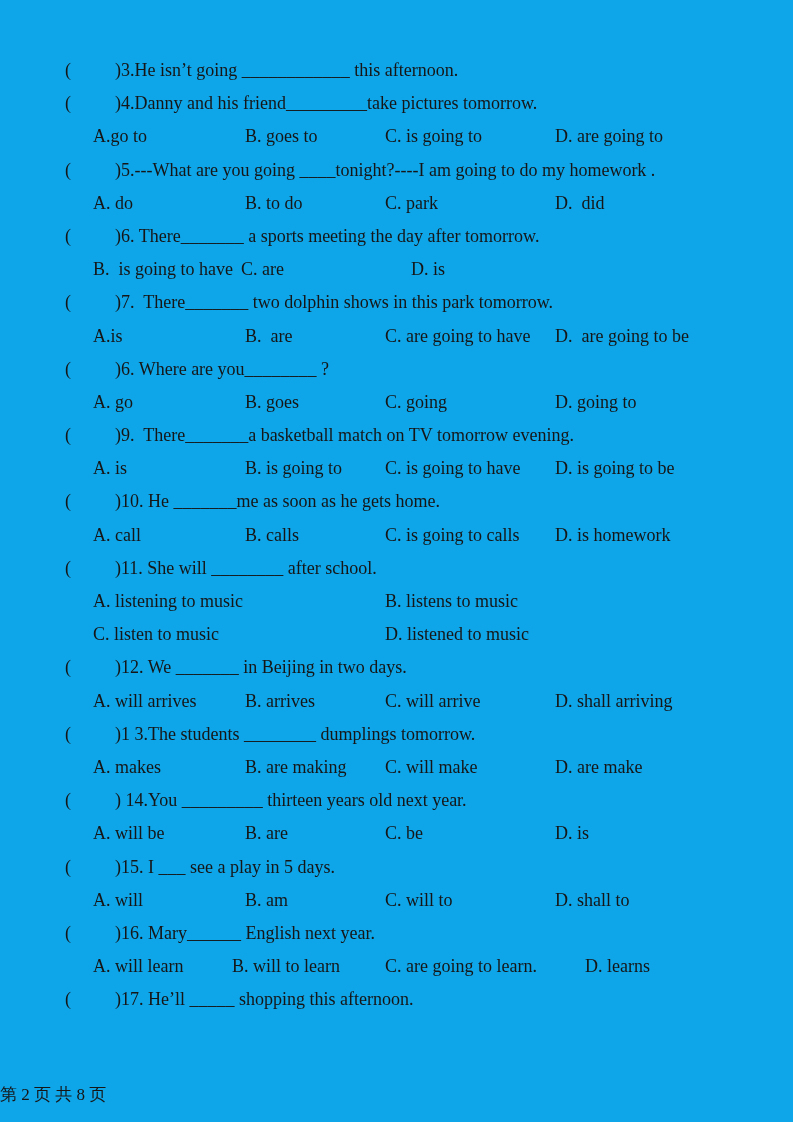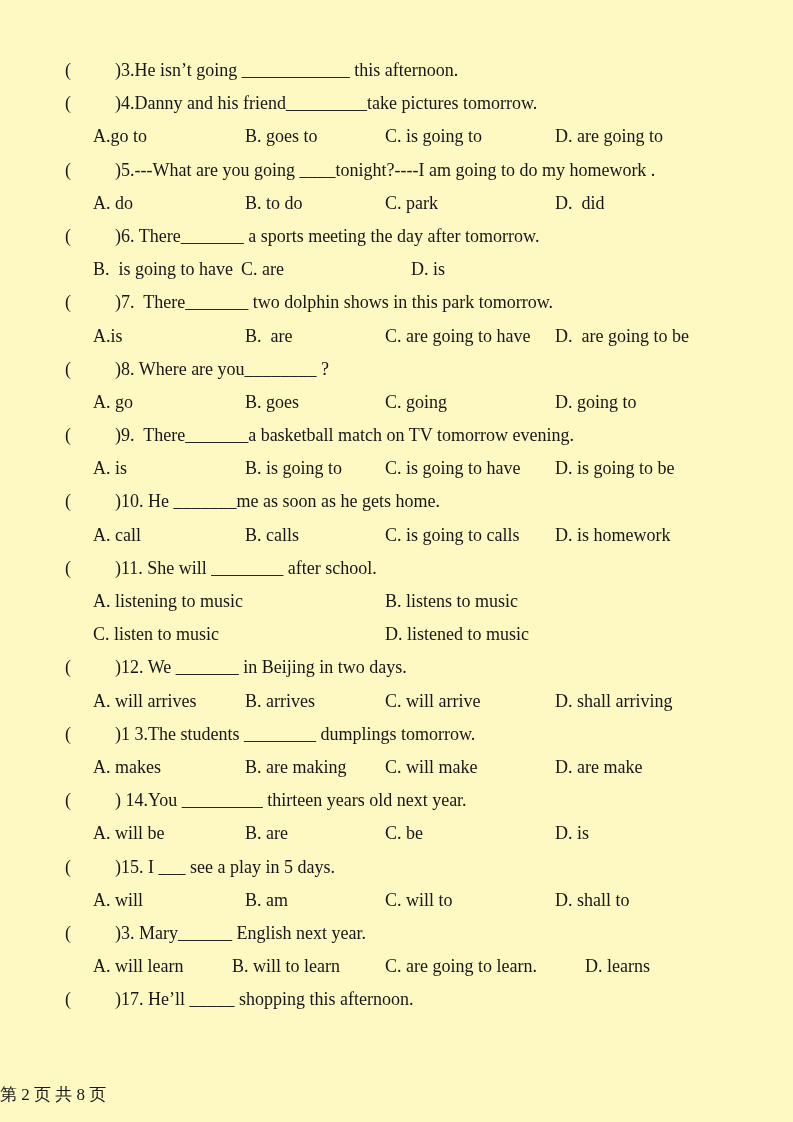--- a/index.html
+++ b/index.html
@@ -1,21 +1,21 @@
 <!DOCTYPE html>
 <html><head>
 <meta charset="utf-8">
 <style>
   * { box-sizing: border-box; }
   html, body { margin: 0; padding: 0; background: #fff; }
   .page {
     position: relative;
     width: 793px;
     height: 1122px;
-    background: #fef9c3;
+    background: #0ea5e9;
     font-family: "Liberation Serif", "DejaVu Serif", serif;
     font-size: 18px;
     color: #161616;
     overflow: hidden;
   }
   .content {
     position: absolute;
     top: 54px;
     left: 0;
     width: 100%;
@@ -76,21 +76,21 @@
     </div>
 
     <div class="line q-line"><span class="open-paren">(</span><span class="q-text">)7.  There_______ two dolphin shows in this park tomorrow.</span></div>
     <div class="line opts">
       <span class="opt c1">A.is</span>
       <span class="opt c2">B.  are</span>
       <span class="opt c3">C. are going to have</span>
       <span class="opt">D.  are going to be</span>
     </div>
 
-    <div class="line q-line"><span class="open-paren">(</span><span class="q-text">)8. Where are you________ ?</span></div>
+    <div class="line q-line"><span class="open-paren">(</span><span class="q-text">)6. Where are you________ ?</span></div>
     <div class="line opts">
       <span class="opt c1">A. go</span>
       <span class="opt c2">B. goes</span>
       <span class="opt c3">C. going</span>
       <span class="opt">D. going to</span>
     </div>
 
     <div class="line q-line"><span class="open-paren">(</span><span class="q-text">)9.  There_______a basketball match on TV tomorrow evening.</span></div>
     <div class="line opts">
       <span class="opt c1">A. is</span>
@@ -142,21 +142,21 @@
     </div>
 
     <div class="line q-line"><span class="open-paren">(</span><span class="q-text">)15. I ___ see a play in 5 days.</span></div>
     <div class="line opts">
       <span class="opt c1">A. will</span>
       <span class="opt c2">B. am</span>
       <span class="opt c3">C. will to</span>
       <span class="opt">D. shall to</span>
     </div>
 
-    <div class="line q-line"><span class="open-paren">(</span><span class="q-text">)3. Mary______ English next year.</span></div>
+    <div class="line q-line"><span class="open-paren">(</span><span class="q-text">)16. Mary______ English next year.</span></div>
     <div class="line opts">
       <span class="opt" style="min-width:139px">A. will learn</span>
       <span class="opt" style="min-width:153px">B. will to learn</span>
       <span class="opt" style="min-width:200px">C. are going to learn.</span>
       <span class="opt">D. learns</span>
     </div>
 
     <div class="line q-line"><span class="open-paren">(</span><span class="q-text">)17. He’ll _____ shopping this afternoon.</span></div>
 
   </div>

